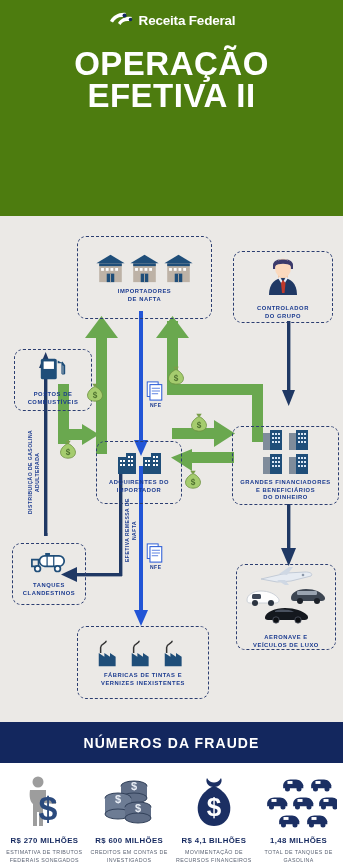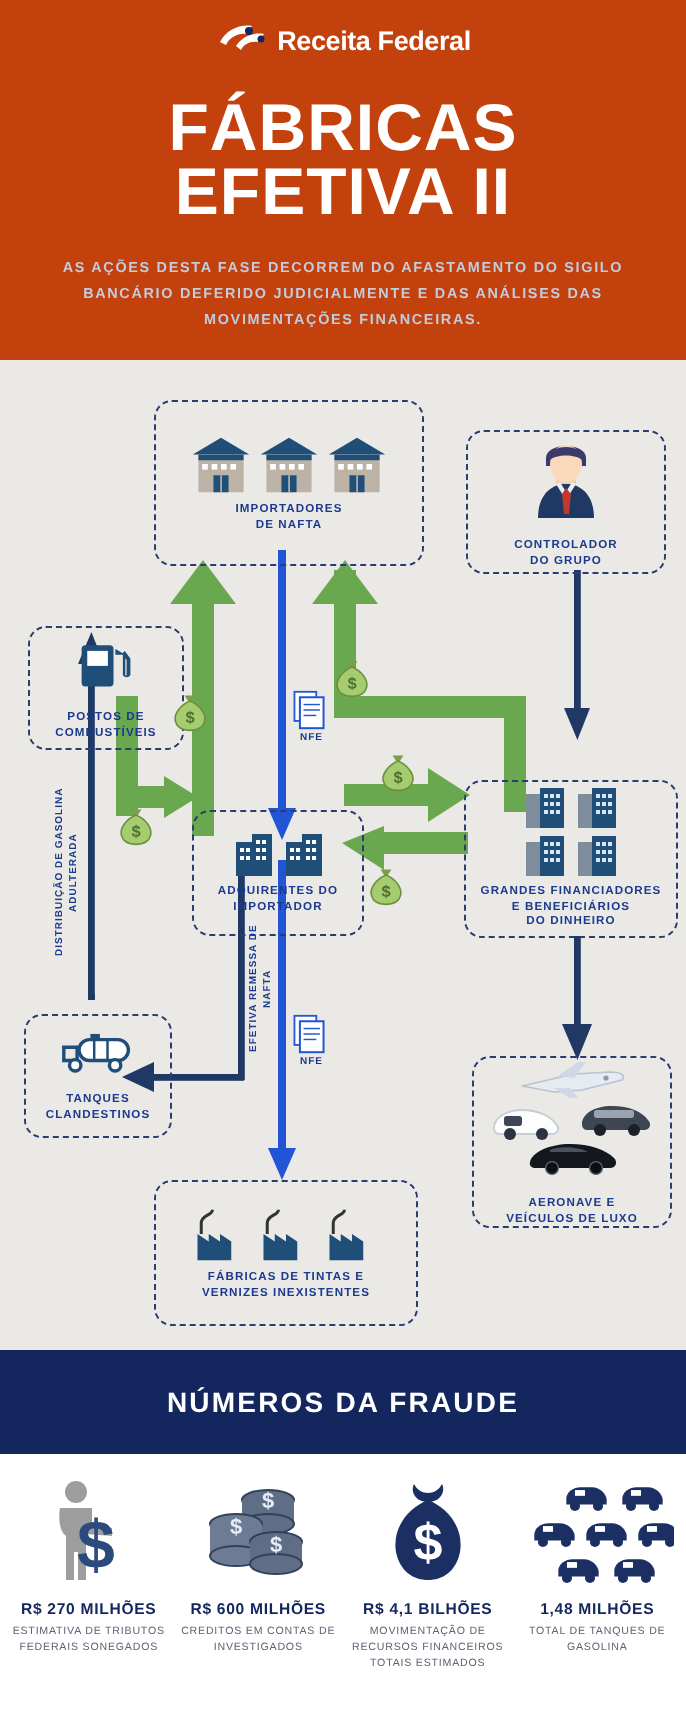--- a/index.html
+++ b/index.html
@@ -7,22 +7,22 @@
   body {
     font-family: "Liberation Sans", sans-serif;
     background:#ebe9e6;
     width:343px; height:863px;
     position:relative;
     overflow:hidden;
   }
 
   
   .header {
-    background:#c2410c;
-    height:180px;
+    background:#4d7c0f;
+    height:216px;
     width:343px;
     position:relative;
     padding-top:8px;
     text-align:center;
   }
   .logo-row {
     display:flex; align-items:center; justify-content:center;
     gap:5px; height:24px;
   }
   .logo-mark { width:26px; height:20px; }
@@ -98,23 +98,23 @@
     letter-spacing:0.5px;
     z-index:7;
   }
   svg.arrows { position:absolute; left:0; top:0; width:343px; height:495px; z-index:2; }
   .moneybag { position:absolute; z-index:8; }
   .nfe-ico { position:absolute; z-index:8; }
 
   
   .band {
     background:#13275e;
-    height:52px;
+    height:41px;
     width:343px;
-    display:flex; align-items:center; justify-content:center;
+    display:flex; align-items:center; justify-content:center;margin-top:11px;
   }
   .band-title {
     color:#ffffff; font-size:14px; font-weight:bold; letter-spacing:1.1px;
   }
 
   
   .stats {
     background:#ffffff;
     width:343px;
     height:144px;
@@ -146,25 +146,24 @@
         <path d="M4 22 C10 10, 24 4, 36 6 L30 14 C22 13, 14 17, 10 25 Z" fill="#ffffff"></path>
         <path d="M20 26 C26 16, 38 12, 48 14 L42 22 C34 21, 28 24, 25 30 Z" fill="#ffffff"></path>
         <circle cx="33" cy="11" r="4" fill="#13275e"></circle>
         <circle cx="45" cy="19" r="3.5" fill="#13275e"></circle>
       </svg>
     </span>
     <span class="logo-text">Receita Federal</span>
   </div>
 
   <div class="op-title">
-    <div>FÁBRICAS</div>
+    <div>OPERAÇÃO</div>
     <div>EFETIVA II</div>
   </div>
 
-  <div class="op-sub">AS AÇÕES DESTA FASE DECORREM DO AFASTAMENTO DO SIGILO BANCÁRIO DEFERIDO JUDICIALMENTE E DAS ANÁLISES DAS MOVIMENTAÇÕES FINANCEIRAS.</div>
 </div>
 
 <div class="diagram">
 
   <svg class="arrows" viewBox="0 0 343 495">
     <defs>
       <marker id="grnArrow" markerWidth="6" markerHeight="6" refX="3" refY="3" orient="auto">
         <path d="M0,0 L6,3 L0,6 Z" fill="#6aa84f"></path>
       </marker>
     </defs>

